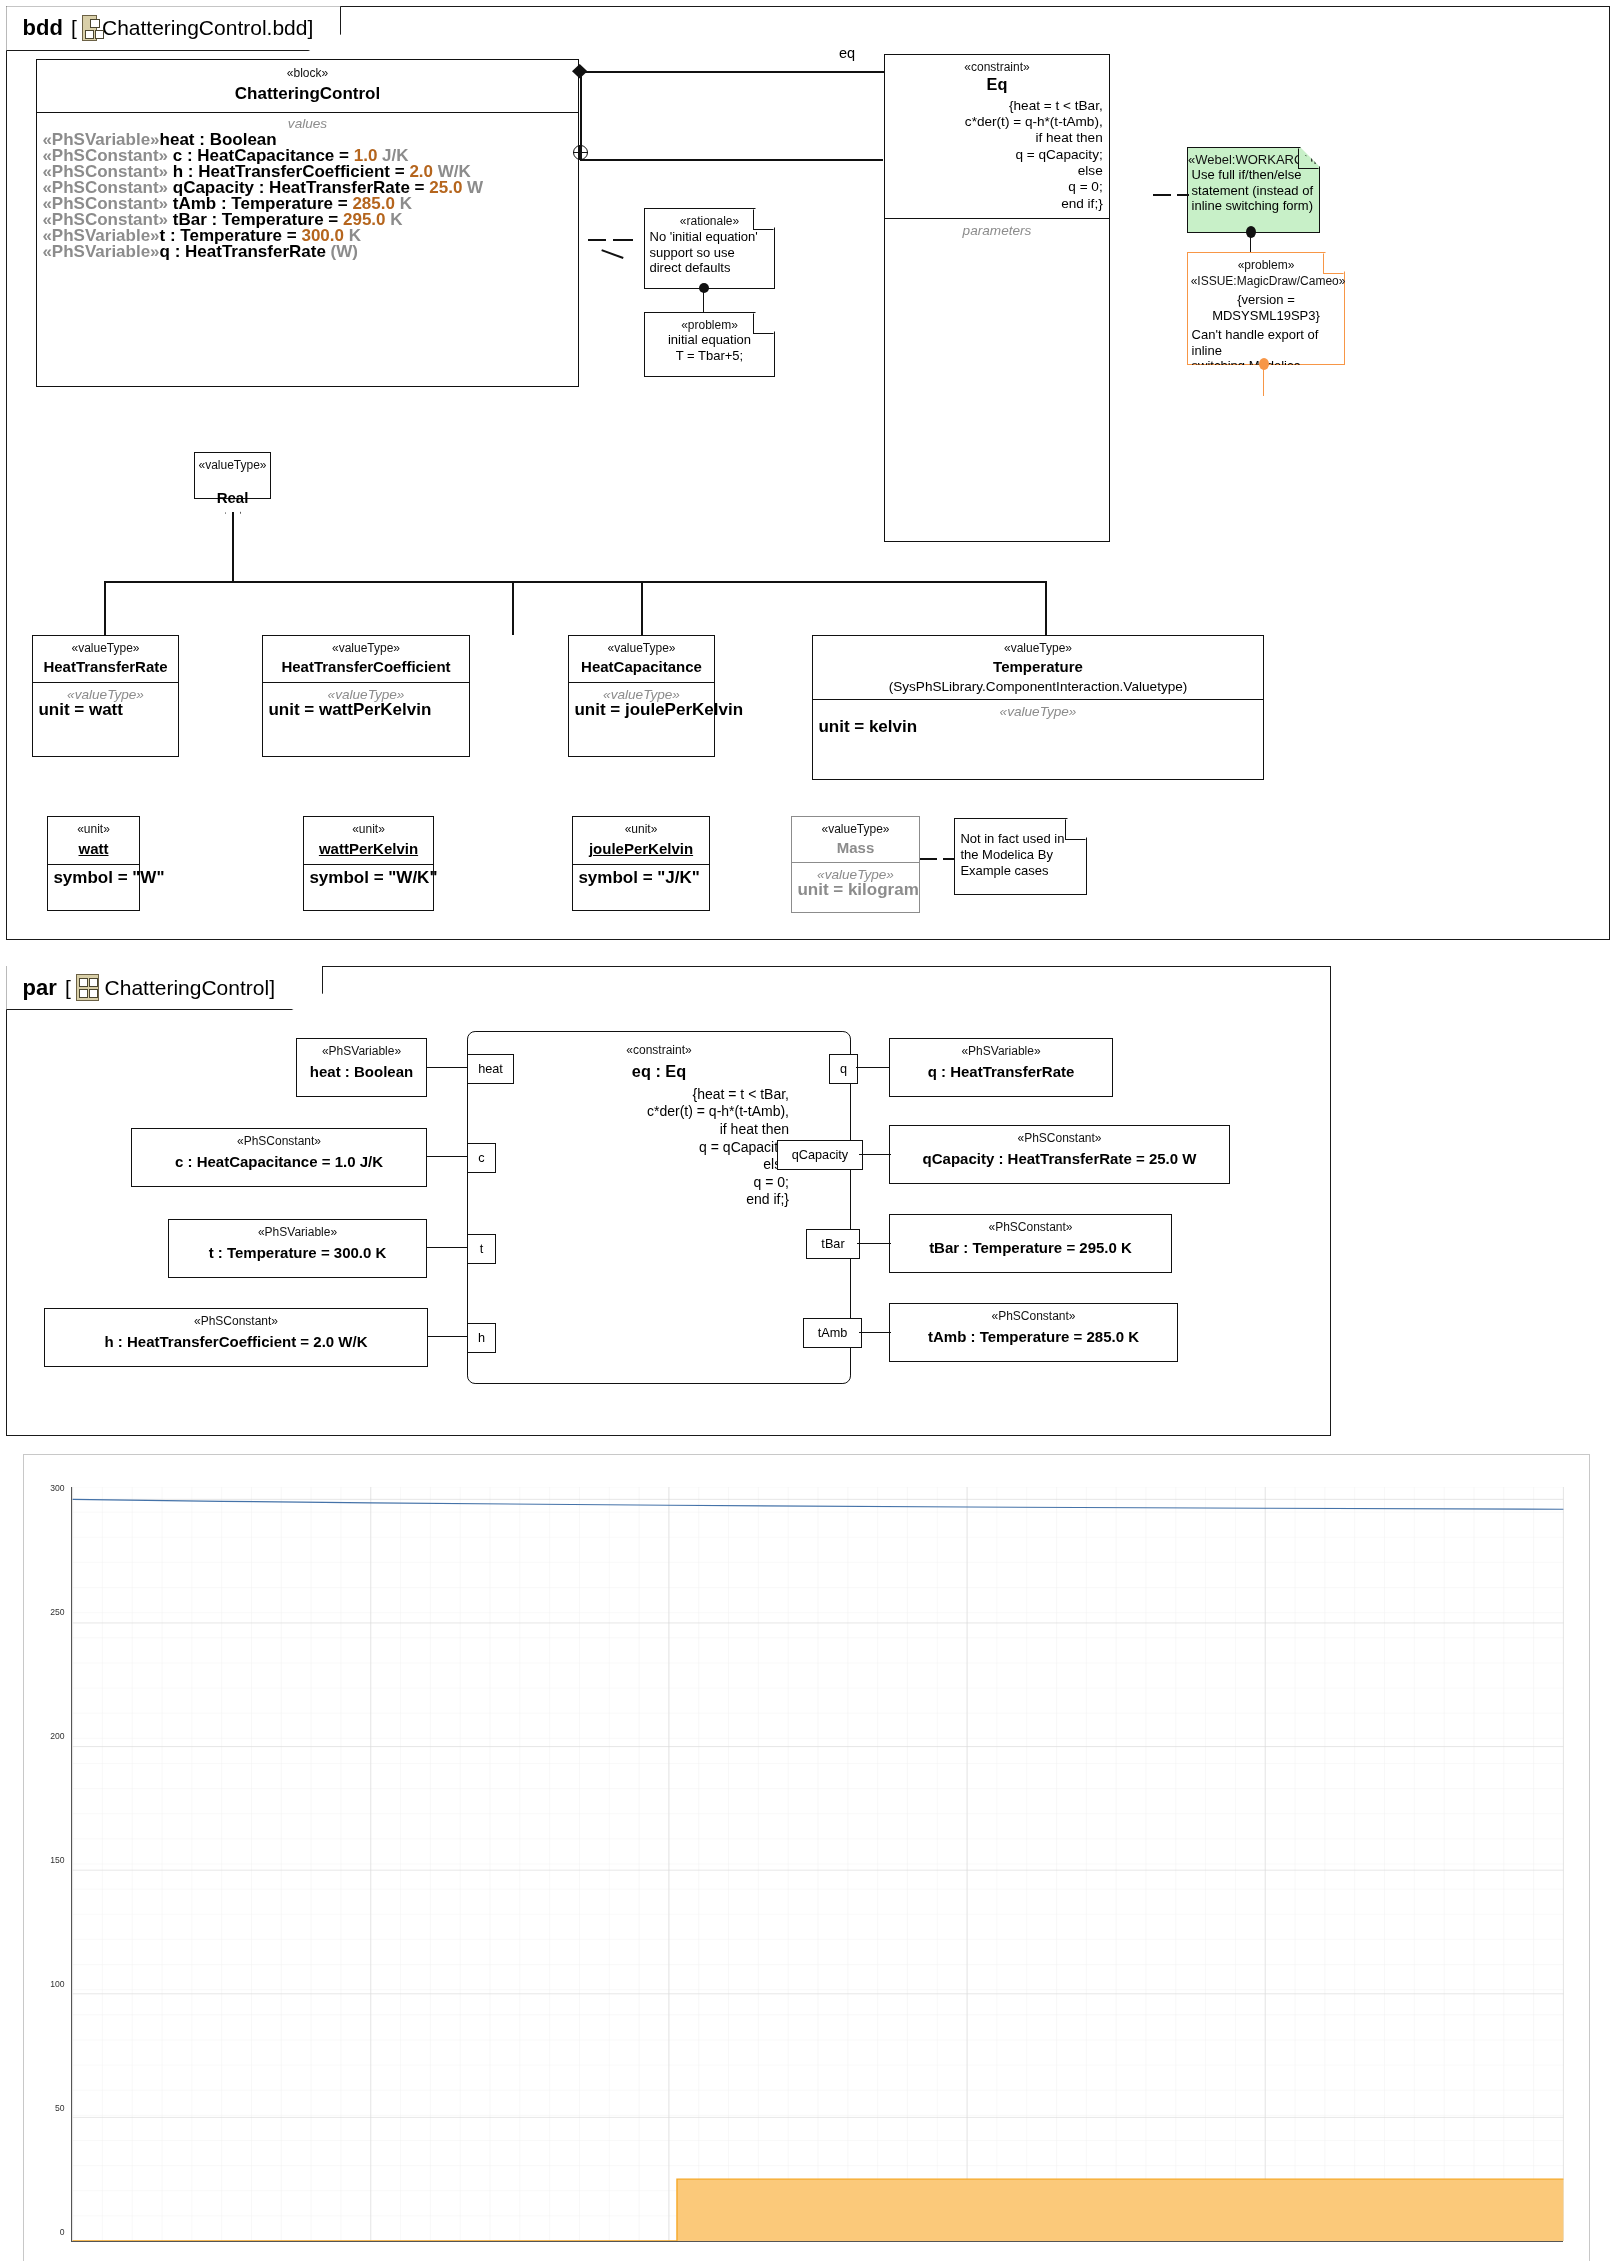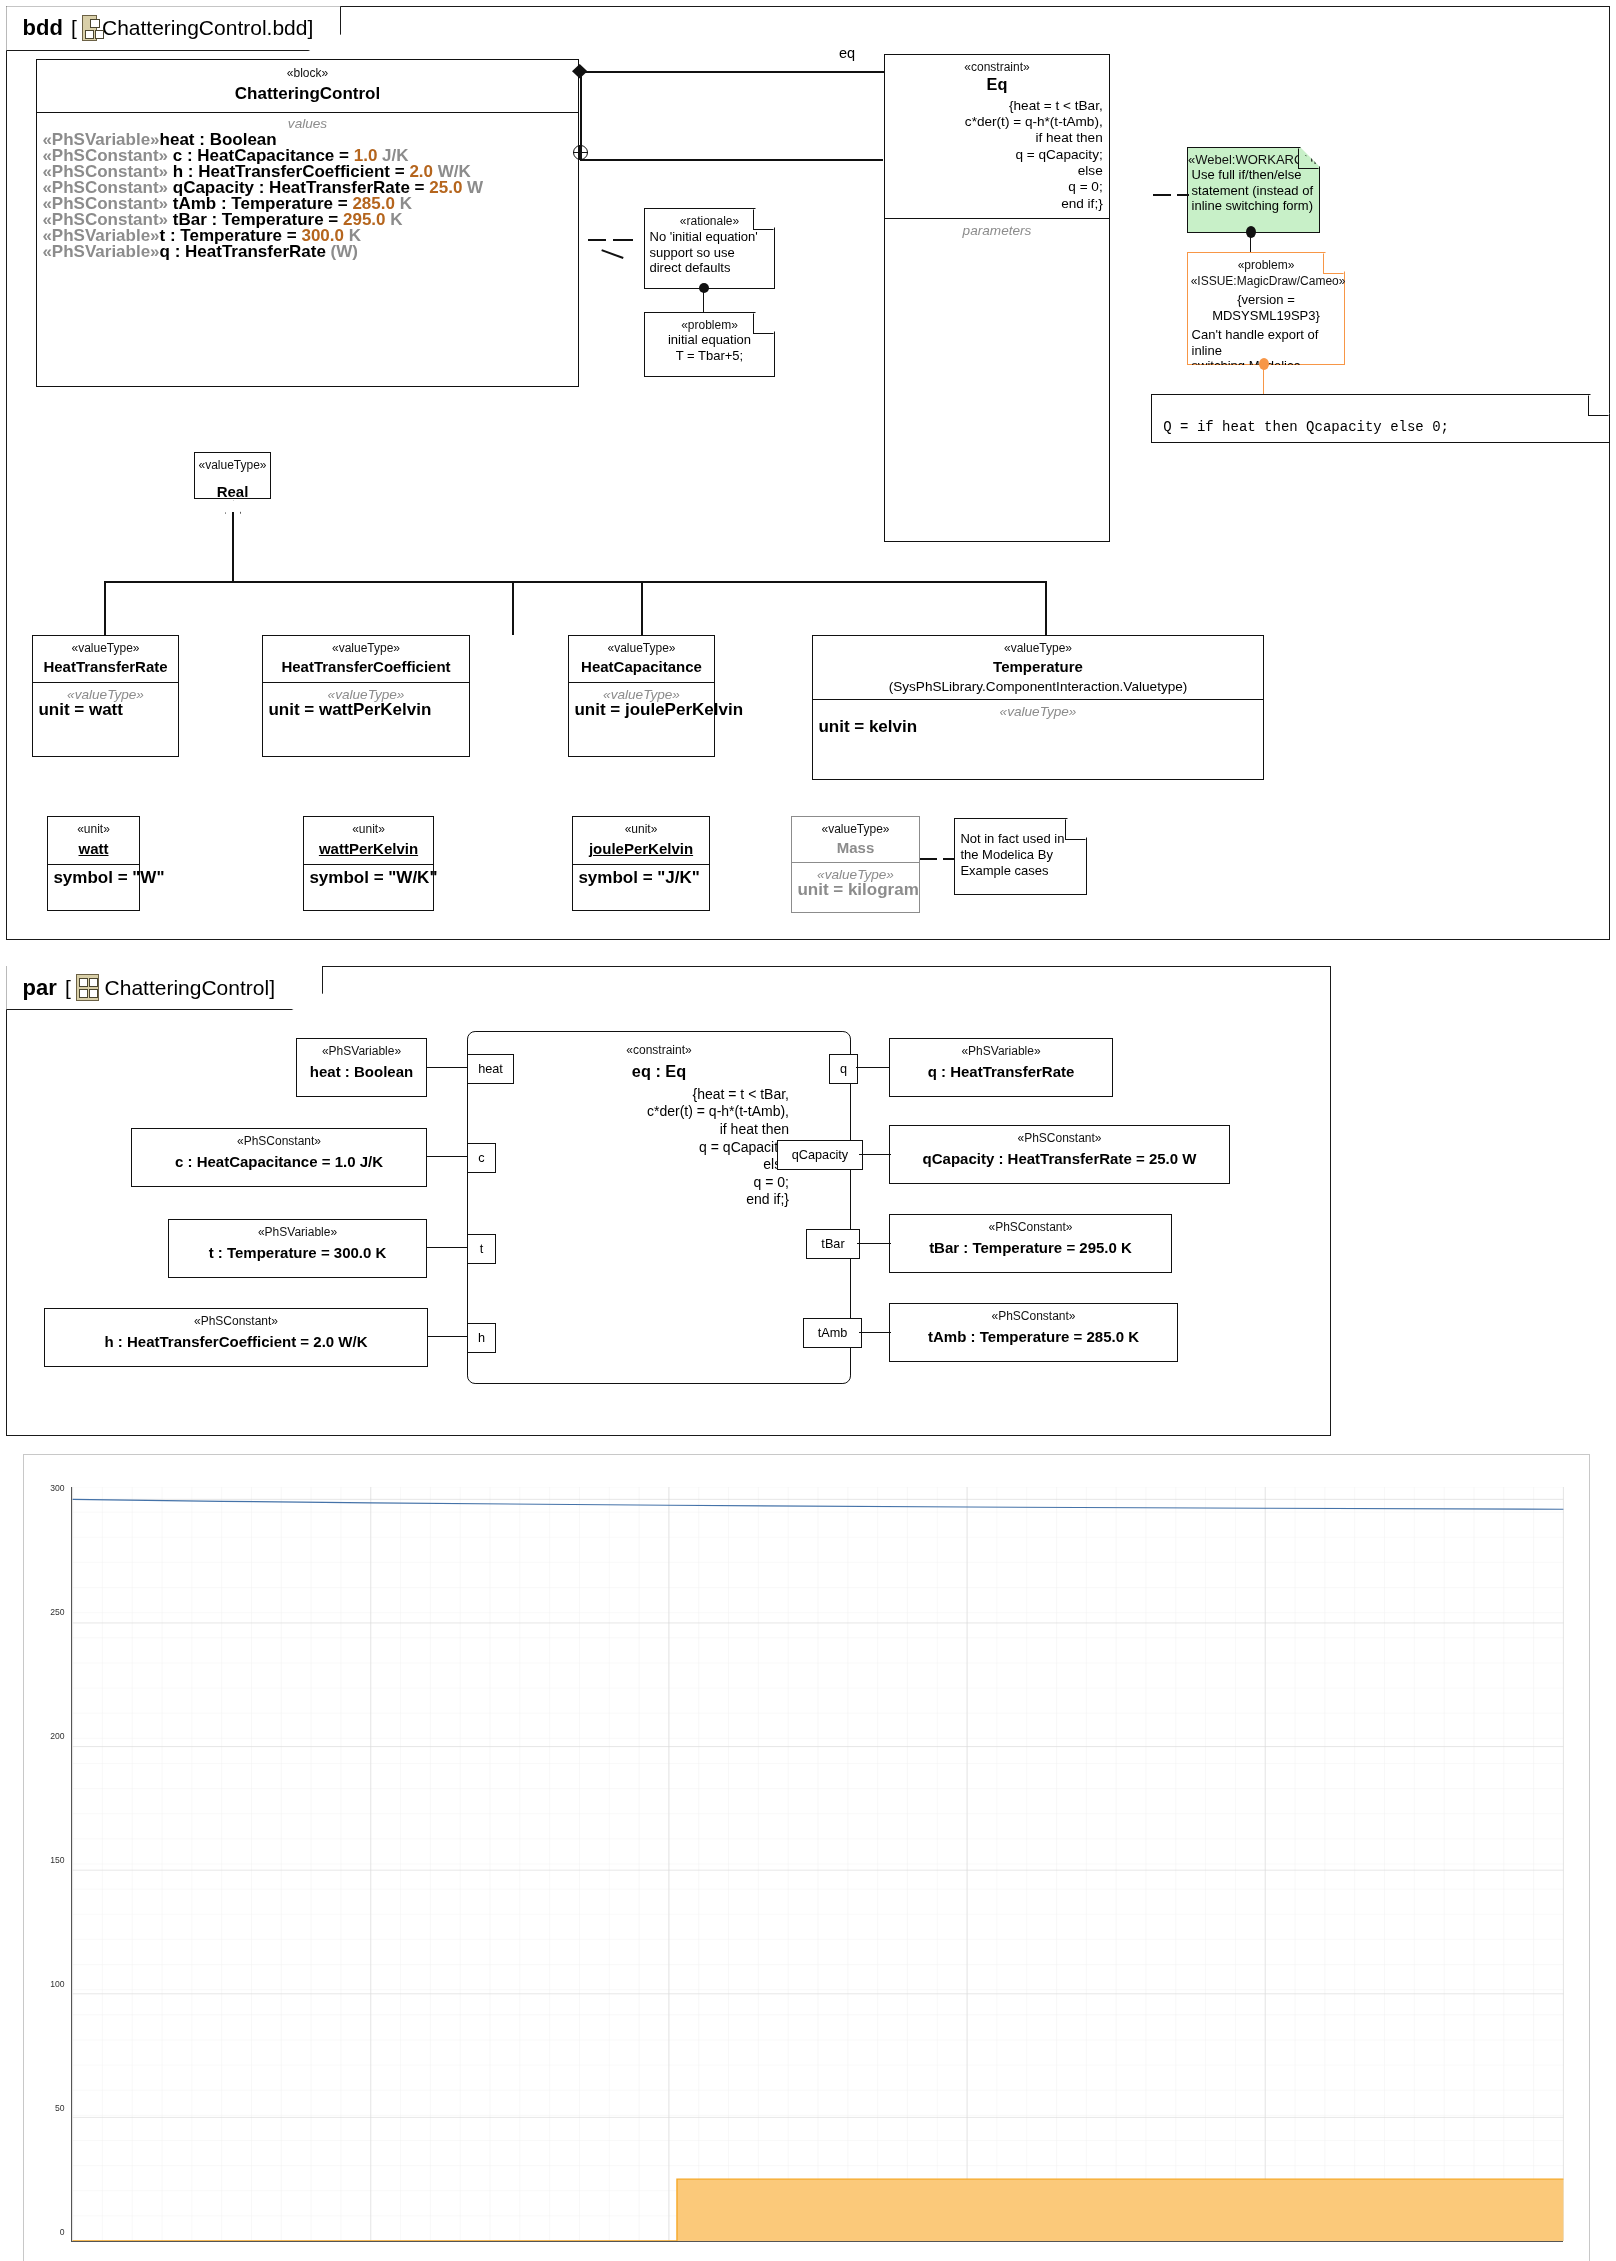--- a/index.html
+++ b/index.html
@@ -183,28 +183,24 @@
       <div style="margin-top:2.7px;">{version = MDSYSML19SP3}</div>
     </div>
     <div style="font-size:13px;line-height:15.4px;padding:2.7px 3.6px;">
       <div>Can't handle export of inline</div>
       <div>switching Modelica if/then/else</div>
     </div>
   </div>
   <div class="odot abs" style="left:1259px;top:358px;width:10px;height:11.8px;"></div>
   <div class="oline abs" style="left:1263px;top:365px;width:1.4px;height:31px;"></div>
 
-  <div class="note" style="left:1151px;top:394px;width:457px;height:47px;">
-    <div class="fold"></div>
-    <div class="mono" style="font-size:14px;padding:23.5px 0 0 11.3px;">Q = if heat then Qcapacity else 0;</div>
-  </div>
 
   <div class="abs box" style="left:194px;top:452px;width:77px;height:47px;">
     <div class="ctr st" style="margin-top:4.5px;">«valueType»</div>
-    <div class="ctr nm" style="margin-top:11px;">Real</div>
+    <div class="ctr nm" style="margin-top:17px;">Real</div>
   </div>
 
   <div class="abs" style="left:225px;top:500px;width:16.3px;height:13.6px;border-left:1.4px solid #111;border-right:1.4px solid #111;
               clip-path:polygon(50% 0,100% 100%,0 100%);background:transparent;">
     <div style="position:absolute;left:-1.4px;top:0;width:16.3px;height:13.6px;border:1.4px solid #111;clip-path:polygon(50% 0,100% 100%,0 100%);"></div>
   </div>
   <div class="line abs" style="left:232px;top:512px;width:1.8px;height:70px;"></div>
   <div class="line abs" style="left:104px;top:581px;width:943px;height:1.8px;"></div>
   <div class="line abs" style="left:104px;top:581px;width:1.8px;height:54px;"></div>
   <div class="line abs" style="left:512px;top:581px;width:1.8px;height:54px;"></div>

